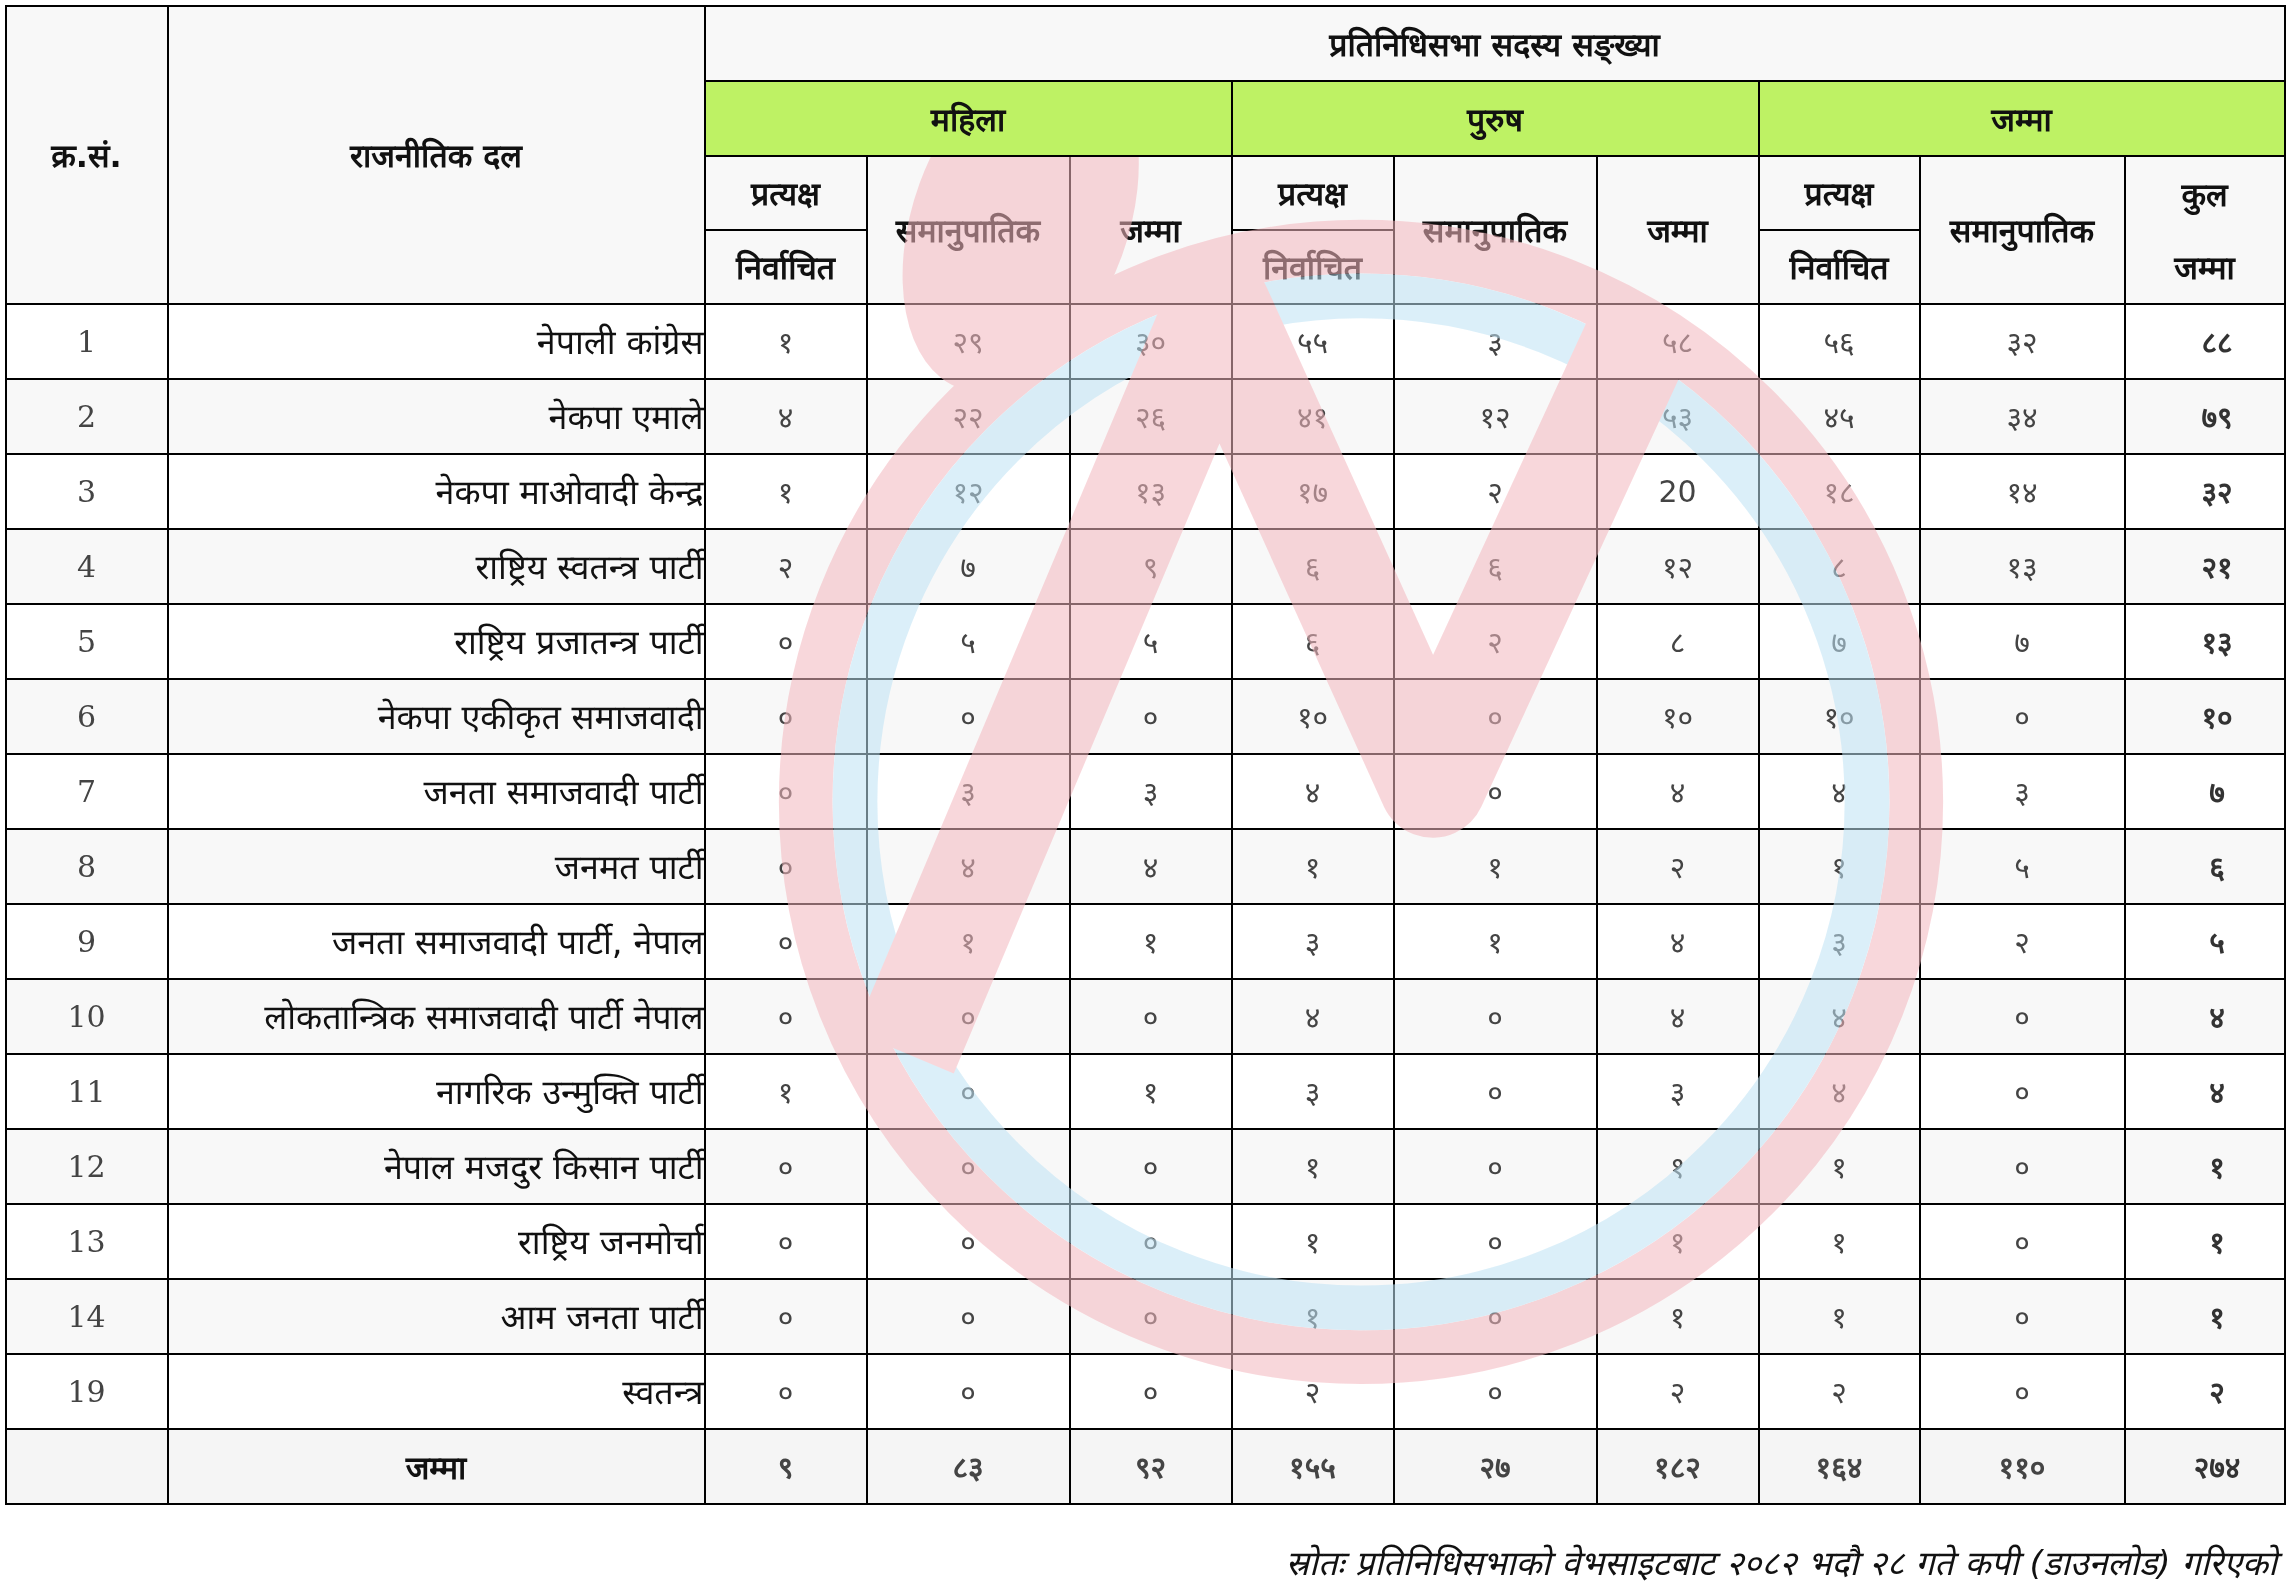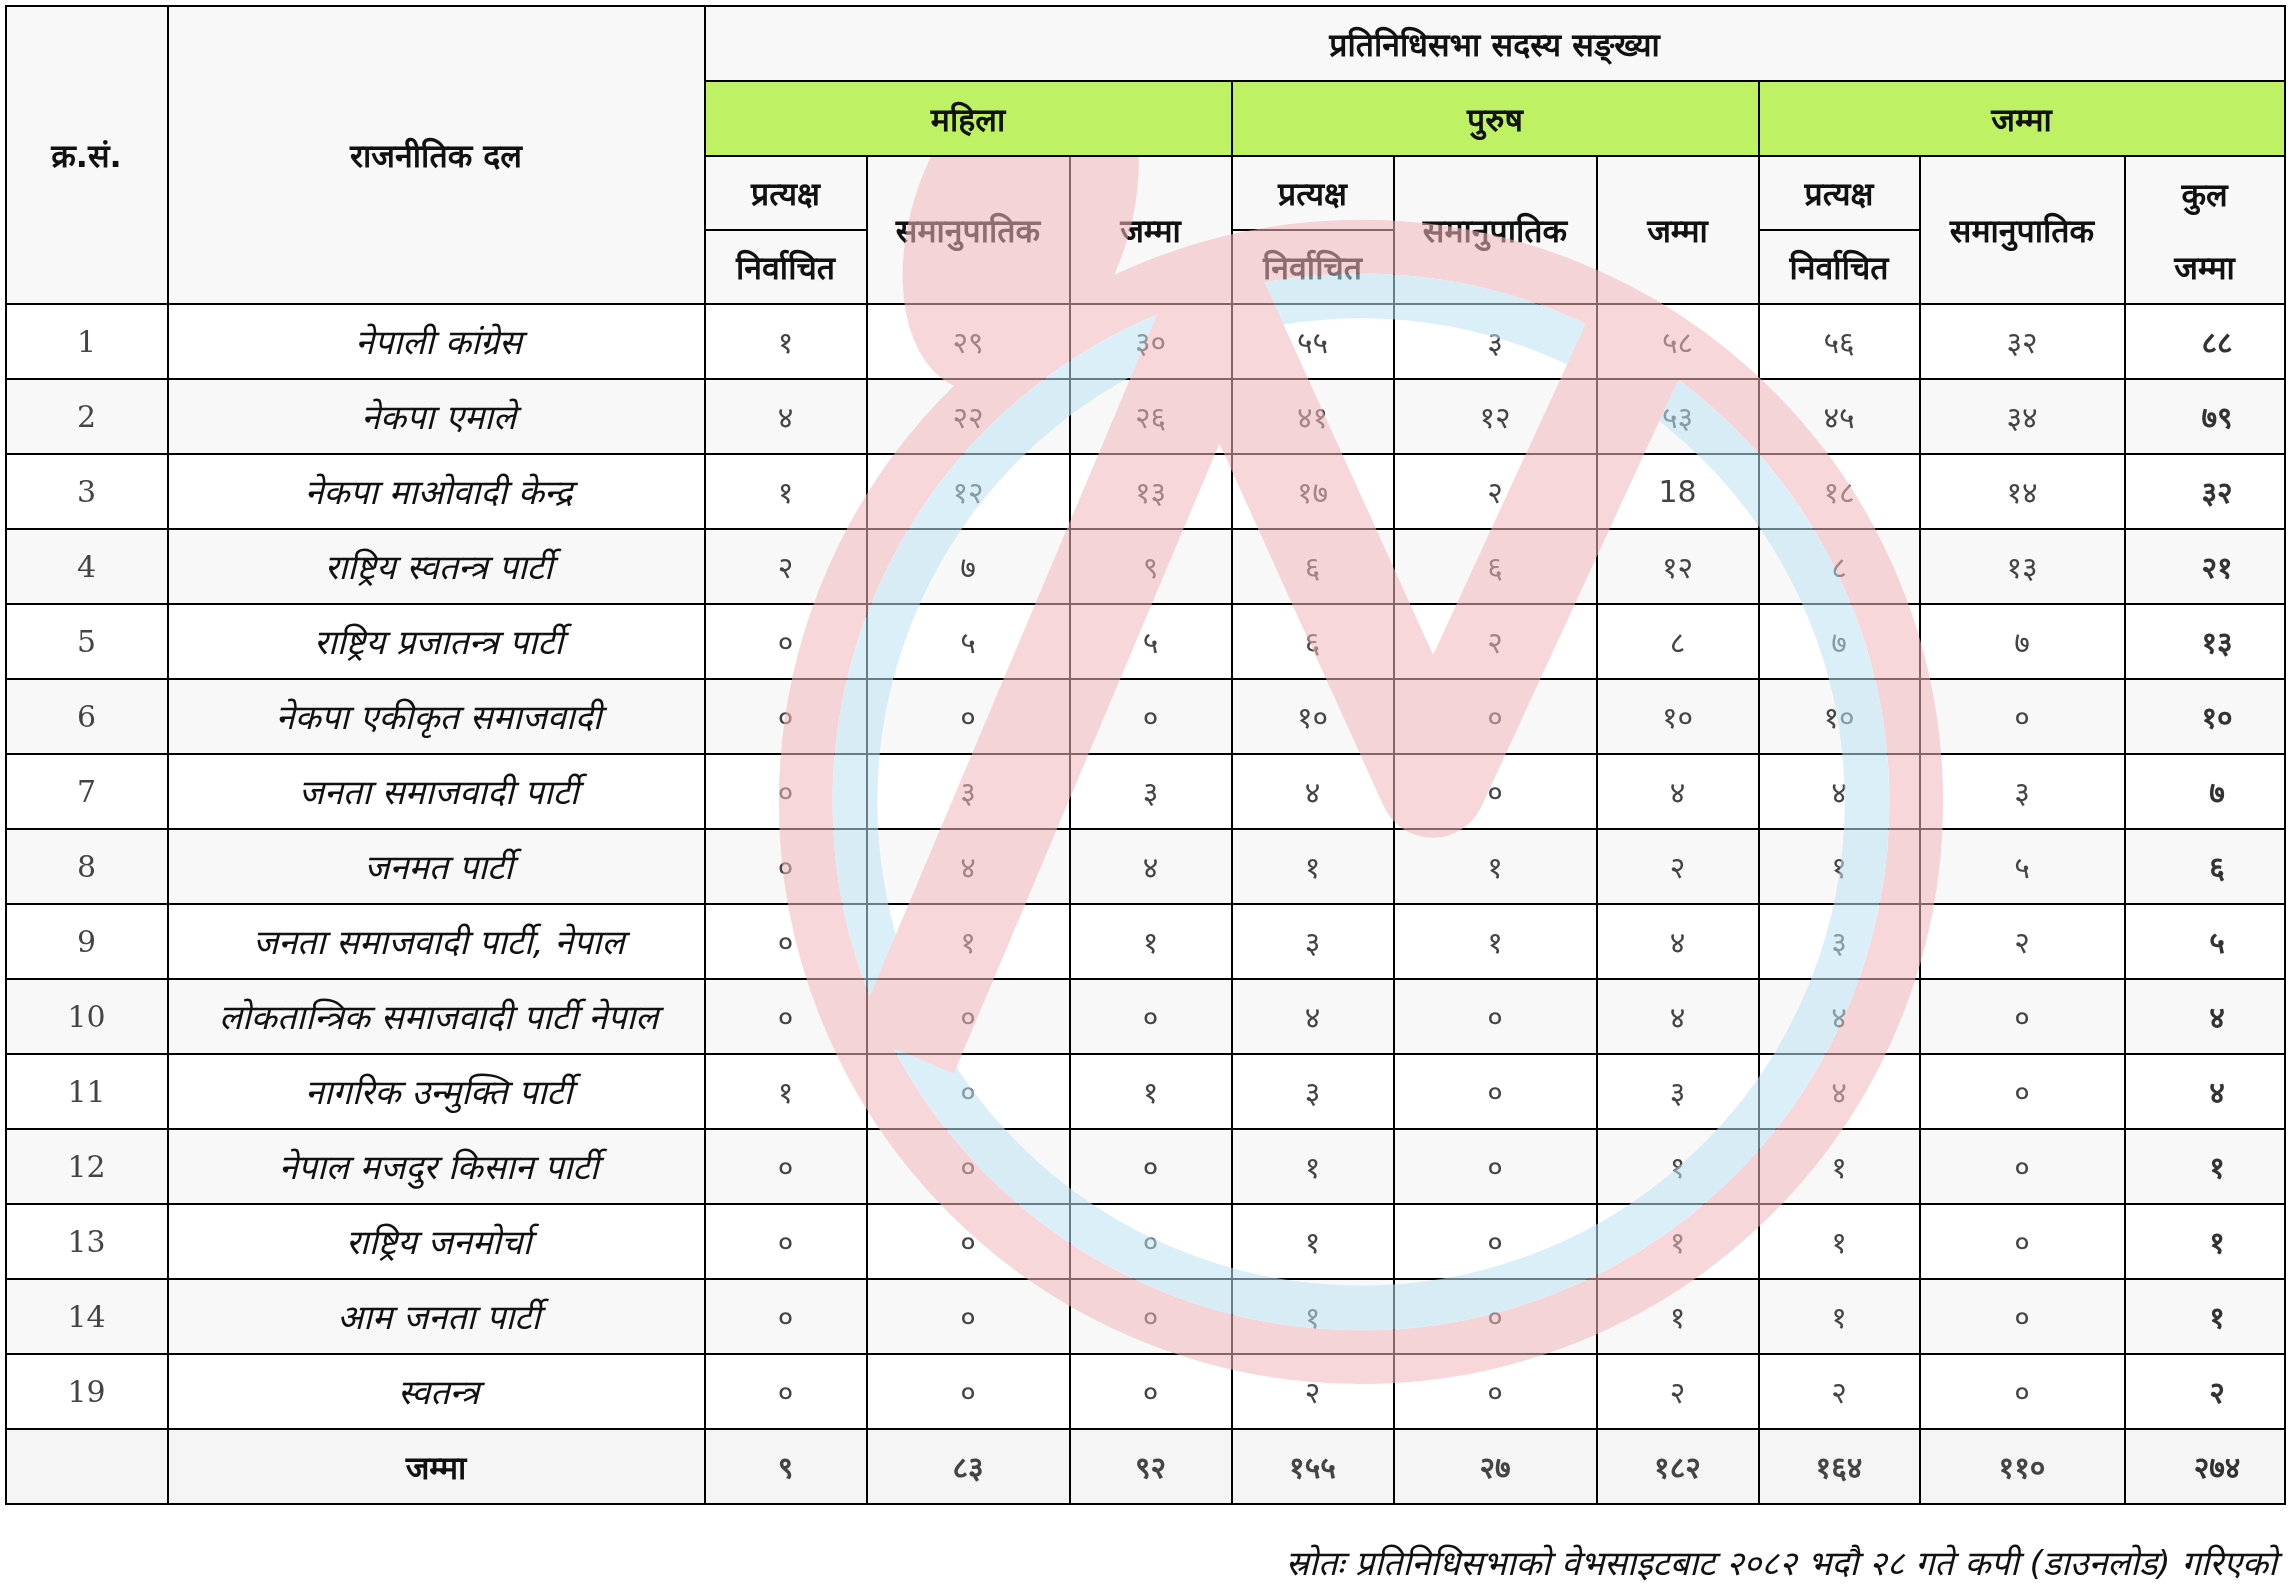--- a/index.html
+++ b/index.html
@@ -9,21 +9,21 @@
   table { border-collapse: collapse; table-layout: fixed; width: 2281px; }
   td, th { border: 2.7px solid #000; padding: 0; text-align: center; vertical-align: middle; }
   th { font-weight: bold; font-size: 32px; background: #f8f8f8; }
   .h-top { height: 73px; margin-left: 20px; }
   .h-mid { height: 73px; background: #bef264; }
   .h-sub-half { height: 72px; }
   tbody td { height: 73px; font-size: 30px; color: #333; }
   tbody tr:nth-child(even) td { background: #f8f8f8; }
   tbody tr:nth-child(odd) td { background: #ffffff; }
   td.sn { font-family: "DejaVu Serif", serif; font-size: 30px; color: #444; }
-  td.party { text-align: center; padding-left: 5.4px; font-size: 34px; color: #111; font-style: italic; }
+  td.party { text-align: right; padding-left: 5.4px; font-size: 34px; color: #111; }
   td.num { font-size: 30px; color: #444; }
   td.grand { font-weight: bold; color: #333; padding-left: 25px; }
   tr.total td { background: #f5f5f5 !important; font-weight: bold; height: 73px; }
   tr.total td.label { font-size: 32px; color: #111; }
   .source { position: absolute; right: 16px; top: 1539px; font-size: 34px; font-style: italic;
             font-family: "DejaVu Sans", sans-serif; color: #111; white-space: nowrap; }
   .watermark { position: absolute; left: 752px; top: 157px; width: 1218px; height: 1272px;
                pointer-events: none; opacity: 0.55; }
 </style>
 </head>
@@ -101,21 +101,21 @@
           <td class="num grand">७९</td>
         </tr>
         <tr>
           <td class="sn">3</td>
           <td class="party">नेकपा माओवादी केन्द्र</td>
           <td class="num">१</td>
           <td class="num">१२</td>
           <td class="num">१३</td>
           <td class="num">१७</td>
           <td class="num">२</td>
-          <td class="num">18</td>
+          <td class="num">20</td>
           <td class="num">१८</td>
           <td class="num">१४</td>
           <td class="num grand">३२</td>
         </tr>
         <tr>
           <td class="sn">4</td>
           <td class="party">राष्ट्रिय स्वतन्त्र पार्टी</td>
           <td class="num">२</td>
           <td class="num">७</td>
           <td class="num">९</td>

